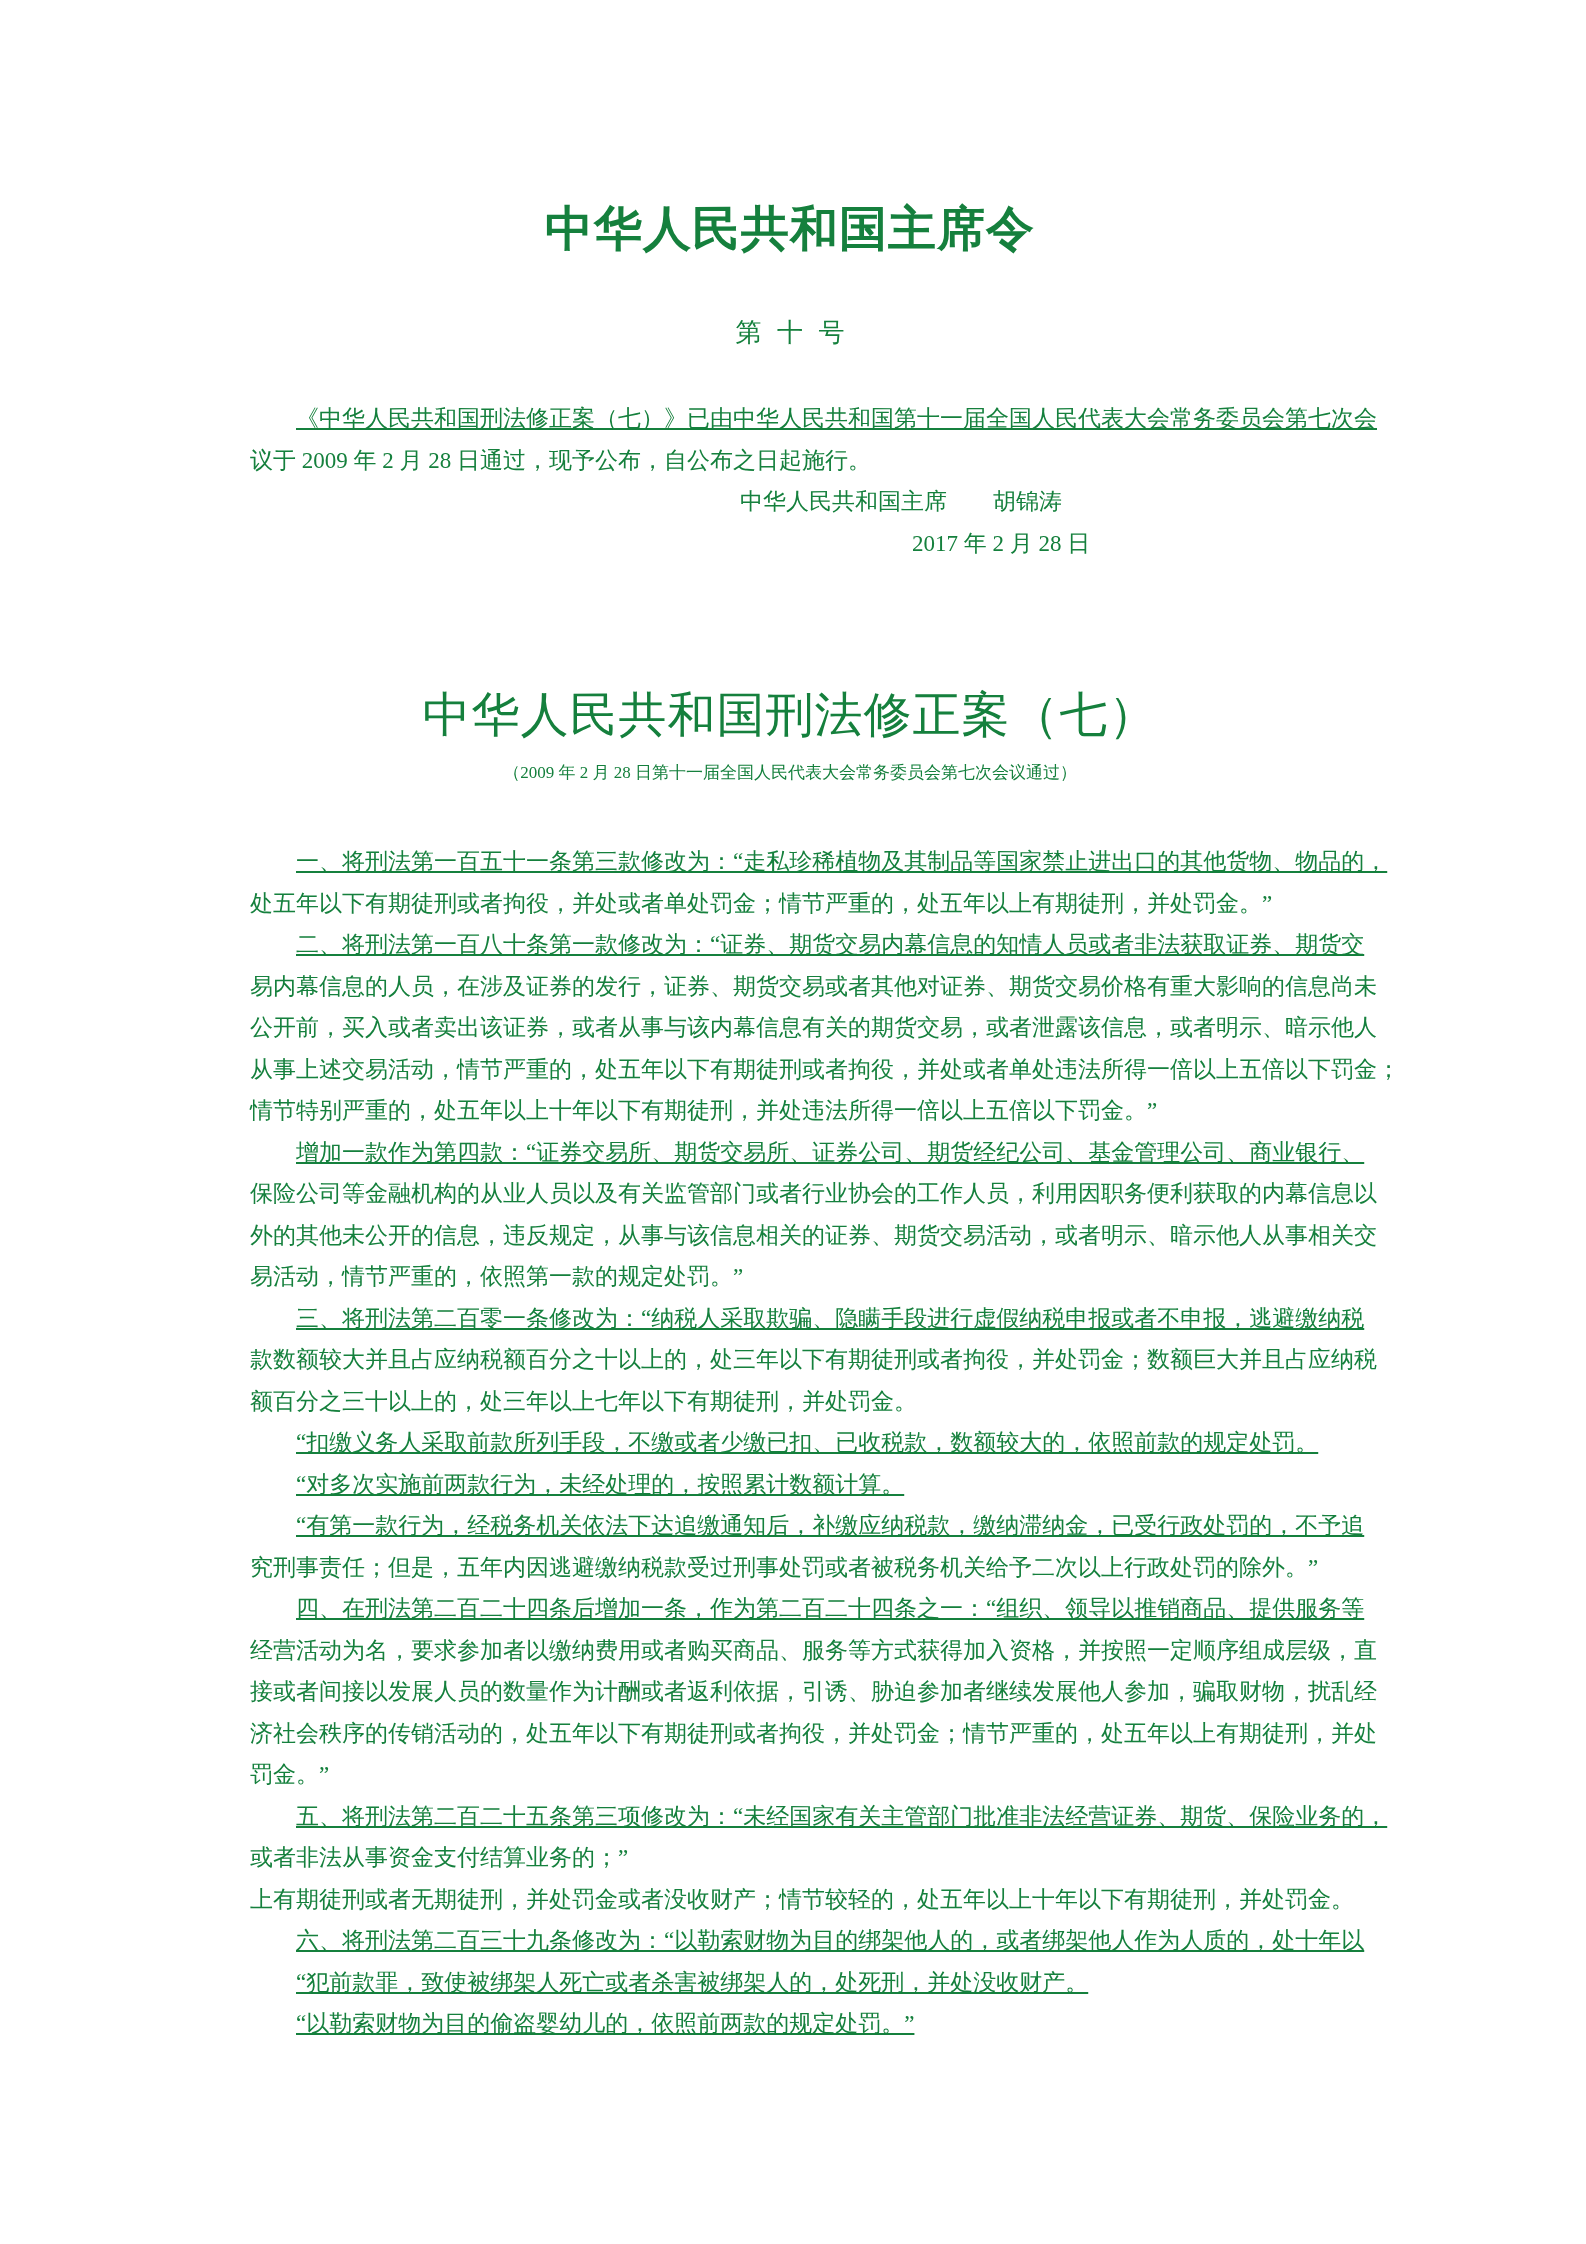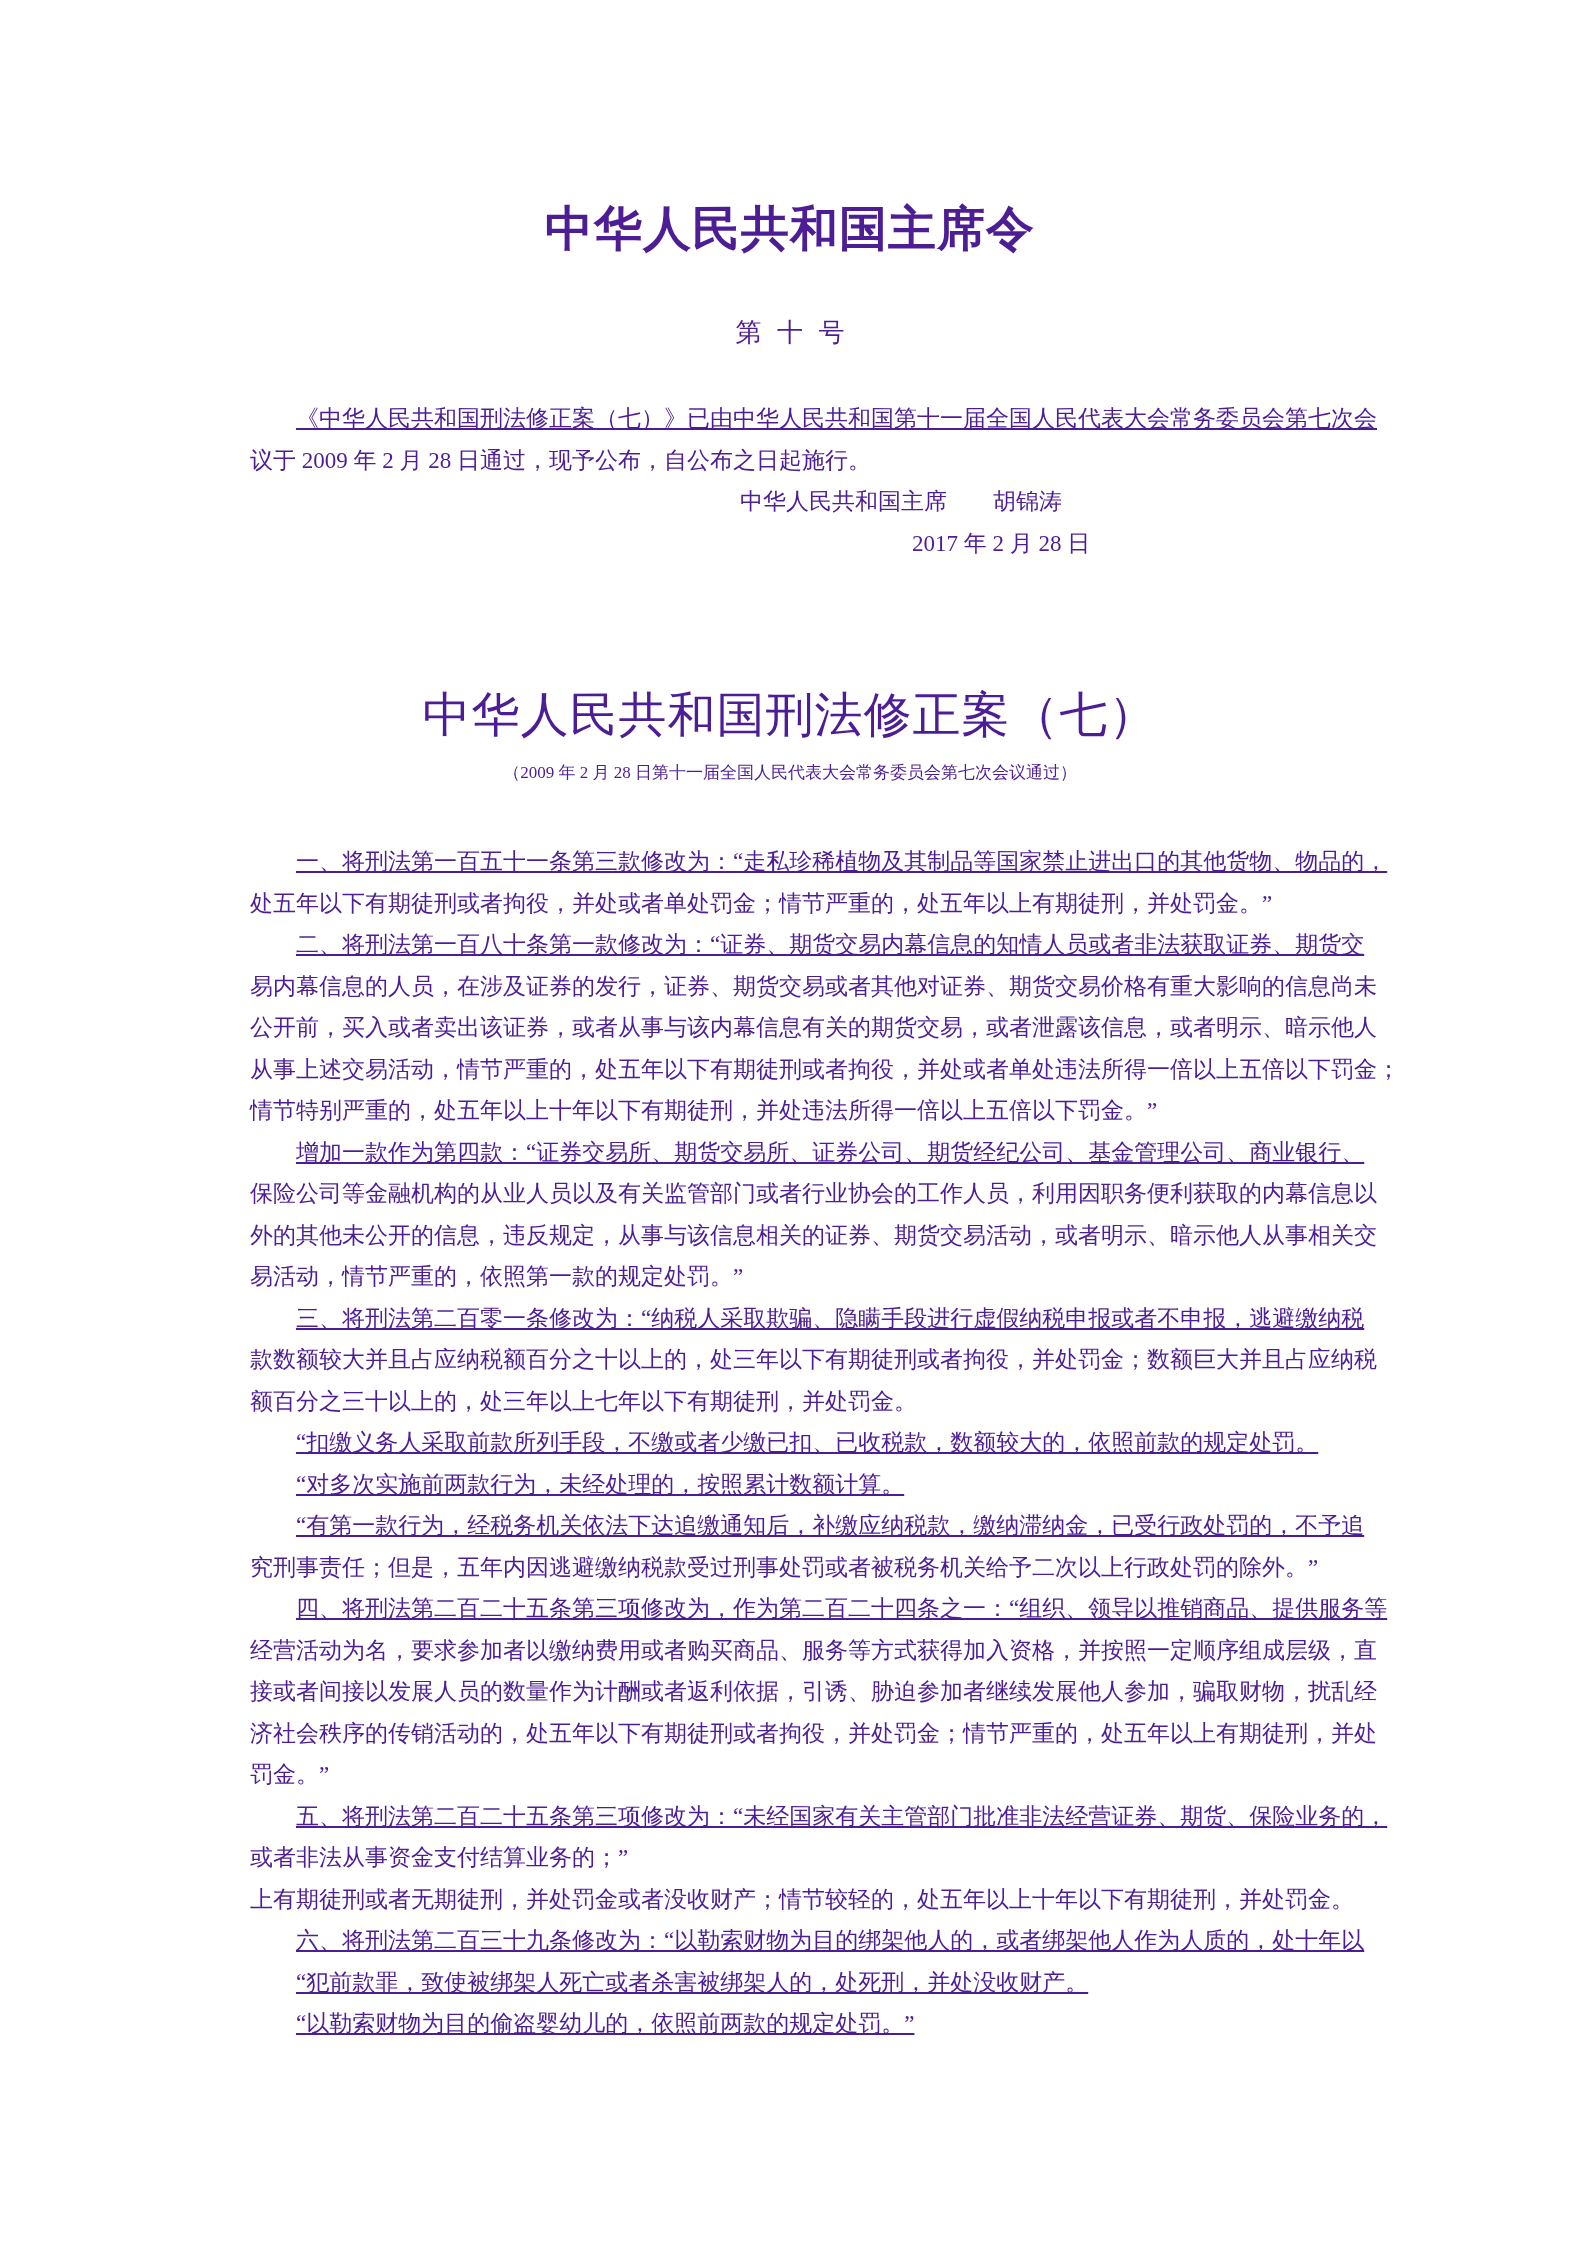--- a/index.html
+++ b/index.html
@@ -3,21 +3,21 @@
 <meta charset="utf-8">
 <style>
   html,body{margin:0;padding:0;background:#ffffff;}
   .page{
     position:relative;
     width:1586px;
     height:2244px;
     box-sizing:border-box;
     padding:0 256px 0 250px;
     background:#ffffff;
-    color:#4c1d95;
+    color:#15803d;
     font-family:"Liberation Serif","DejaVu Serif",serif;
     overflow:hidden;
   }
   .doc-title{
     margin:0;
     padding-top:203px;
     font-size:48px;
     line-height:52px;
     font-weight:bold;
     text-align:center;
@@ -96,21 +96,21 @@
         <div class="line fill">保险公司等金融机构的从业人员以及有关监管部门或者行业协会的工作人员，利用因职务便利获取的内幕信息以</div>
         <div class="line fill">外的其他未公开的信息，违反规定，从事与该信息相关的证券、期货交易活动，或者明示、暗示他人从事相关交</div>
         <div class="line">易活动，情节严重的，依照第一款的规定处罚。”</div>
         <div class="line indent fill">三、将刑法第二百零一条修改为：“纳税人采取欺骗、隐瞒手段进行虚假纳税申报或者不申报，逃避缴纳税</div>
         <div class="line fill">款数额较大并且占应纳税额百分之十以上的，处三年以下有期徒刑或者拘役，并处罚金；数额巨大并且占应纳税</div>
         <div class="line">额百分之三十以上的，处三年以上七年以下有期徒刑，并处罚金。</div>
         <div class="line indent">“扣缴义务人采取前款所列手段，不缴或者少缴已扣、已收税款，数额较大的，依照前款的规定处罚。</div>
         <div class="line indent">“对多次实施前两款行为，未经处理的，按照累计数额计算。</div>
         <div class="line indent fill">“有第一款行为，经税务机关依法下达追缴通知后，补缴应纳税款，缴纳滞纳金，已受行政处罚的，不予追</div>
         <div class="line">究刑事责任；但是，五年内因逃避缴纳税款受过刑事处罚或者被税务机关给予二次以上行政处罚的除外。”</div>
-        <div class="line indent fill">四、将刑法第二百二十五条第三项修改为，作为第二百二十四条之一：“组织、领导以推销商品、提供服务等</div>
+        <div class="line indent fill">四、在刑法第二百二十四条后增加一条，作为第二百二十四条之一：“组织、领导以推销商品、提供服务等</div>
         <div class="line fill">经营活动为名，要求参加者以缴纳费用或者购买商品、服务等方式获得加入资格，并按照一定顺序组成层级，直</div>
         <div class="line fill">接或者间接以发展人员的数量作为计酬或者返利依据，引诱、胁迫参加者继续发展他人参加，骗取财物，扰乱经</div>
         <div class="line fill">济社会秩序的传销活动的，处五年以下有期徒刑或者拘役，并处罚金；情节严重的，处五年以上有期徒刑，并处</div>
         <div class="line">罚金。”</div>
         <div class="line indent fill">五、将刑法第二百二十五条第三项修改为：“未经国家有关主管部门批准非法经营证券、期货、保险业务的，</div>
         <div class="line">或者非法从事资金支付结算业务的；”</div>
         <div class="line">上有期徒刑或者无期徒刑，并处罚金或者没收财产；情节较轻的，处五年以上十年以下有期徒刑，并处罚金。</div>
         <div class="line indent fill">六、将刑法第二百三十九条修改为：“以勒索财物为目的绑架他人的，或者绑架他人作为人质的，处十年以</div>
         <div class="line indent">“犯前款罪，致使被绑架人死亡或者杀害被绑架人的，处死刑，并处没收财产。</div>
         <div class="line indent">“以勒索财物为目的偷盗婴幼儿的，依照前两款的规定处罚。”</div>

